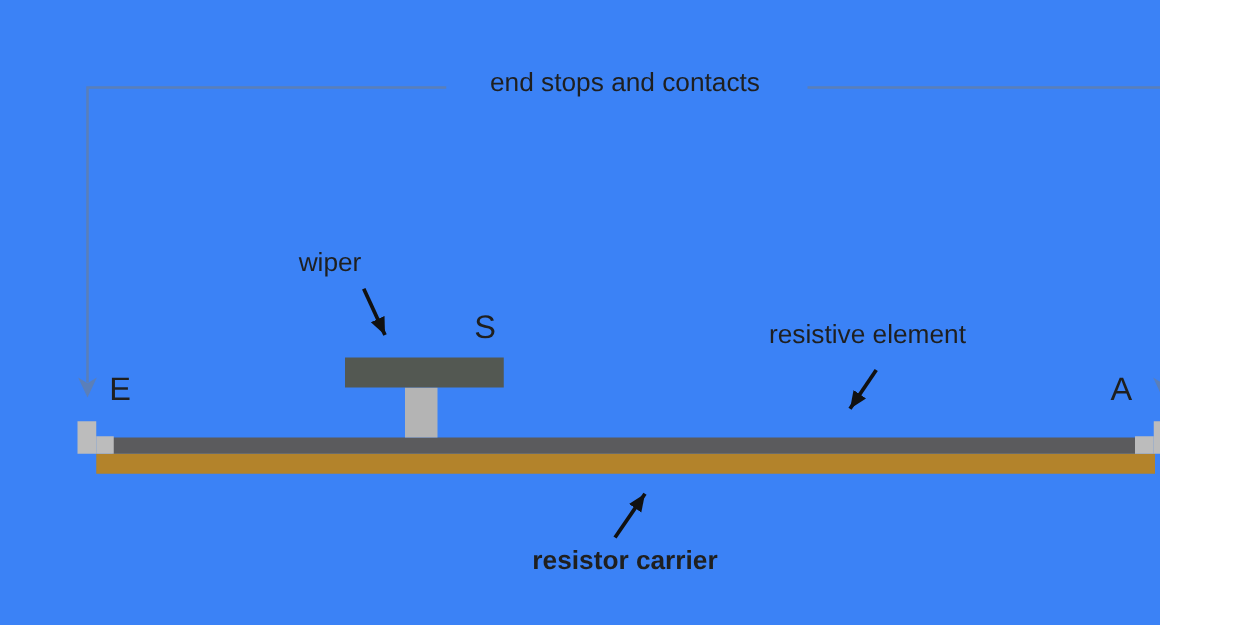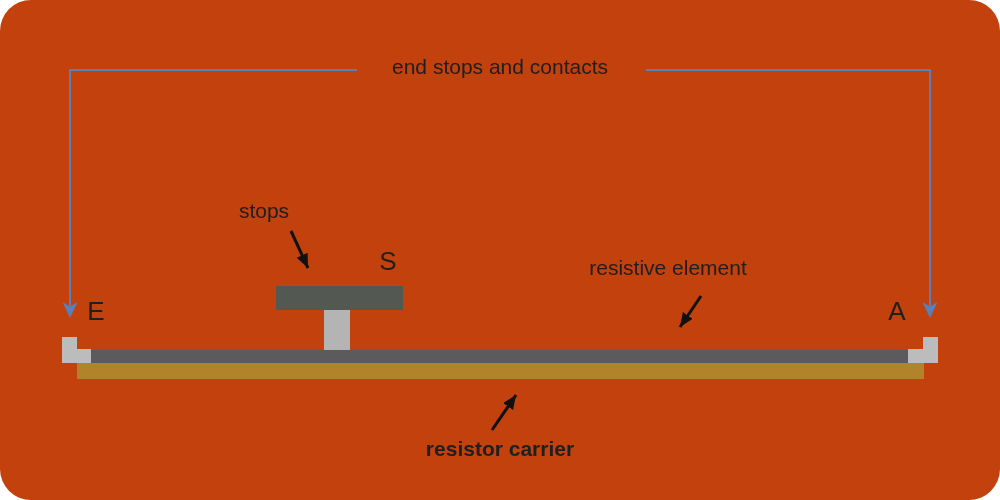--- a/index.html
+++ b/index.html
@@ -3,25 +3,24 @@
 <meta charset="utf-8">
 <style>
   html, body {
     margin: 0;
     padding: 0;
     background: #ffffff;
     font-family: "Liberation Sans", sans-serif;
   }
   .canvas {
     position: relative;
-    width: 1000px;
+    width: 928px;
     height: 500px;
-    background: #c2410c;
+    background: #3b82f6;
     overflow: hidden;
-    border-radius: 31px;
   }
   .overlay {
     position: absolute;
     left: 0; top: 0;
     width: 1000px; height: 500px;
   }
   .bracket-line {
     fill: none;
     stroke: var(--bracket-blue, #5b7fb8);
     stroke-width: 2;
@@ -85,20 +84,20 @@
 
   <div class="shape end-stop" style="left:62px; top:337px; width:15px; height:26px;"></div>
   <div class="shape end-stop" style="left:77px; top:349px; width:14px; height:14px;"></div>
   <div class="shape end-stop" style="left:923px; top:337px; width:15px; height:26px;"></div>
   <div class="shape end-stop" style="left:908px; top:349px; width:15px; height:14px;"></div>
 
   <div class="shape wiper-stem" style="left:324px; top:310px; width:26px; height:40px;"></div>
   <div class="shape wiper-head" style="left:276px; top:286px; width:127px; height:24px;"></div>
 
   <div class="label" style="left:500px; top:54px;">end stops and contacts</div>
-  <div class="label" style="left:264px; top:198px;">stops</div>
+  <div class="label" style="left:264px; top:198px;">wiper</div>
   <div class="label letter" style="left:388px; top:246px;">S</div>
-  <div class="label" style="left:668px; top:255px;">resistive element</div>
+  <div class="label" style="left:694px; top:255px;">resistive element</div>
   <div class="label letter" style="left:96px; top:296px;">E</div>
   <div class="label letter" style="left:897px; top:296px;">A</div>
   <div class="label" style="left:500px; top:436px;font-weight:bold;">resistor carrier</div>
 
 </div>
 
 </body></html>

